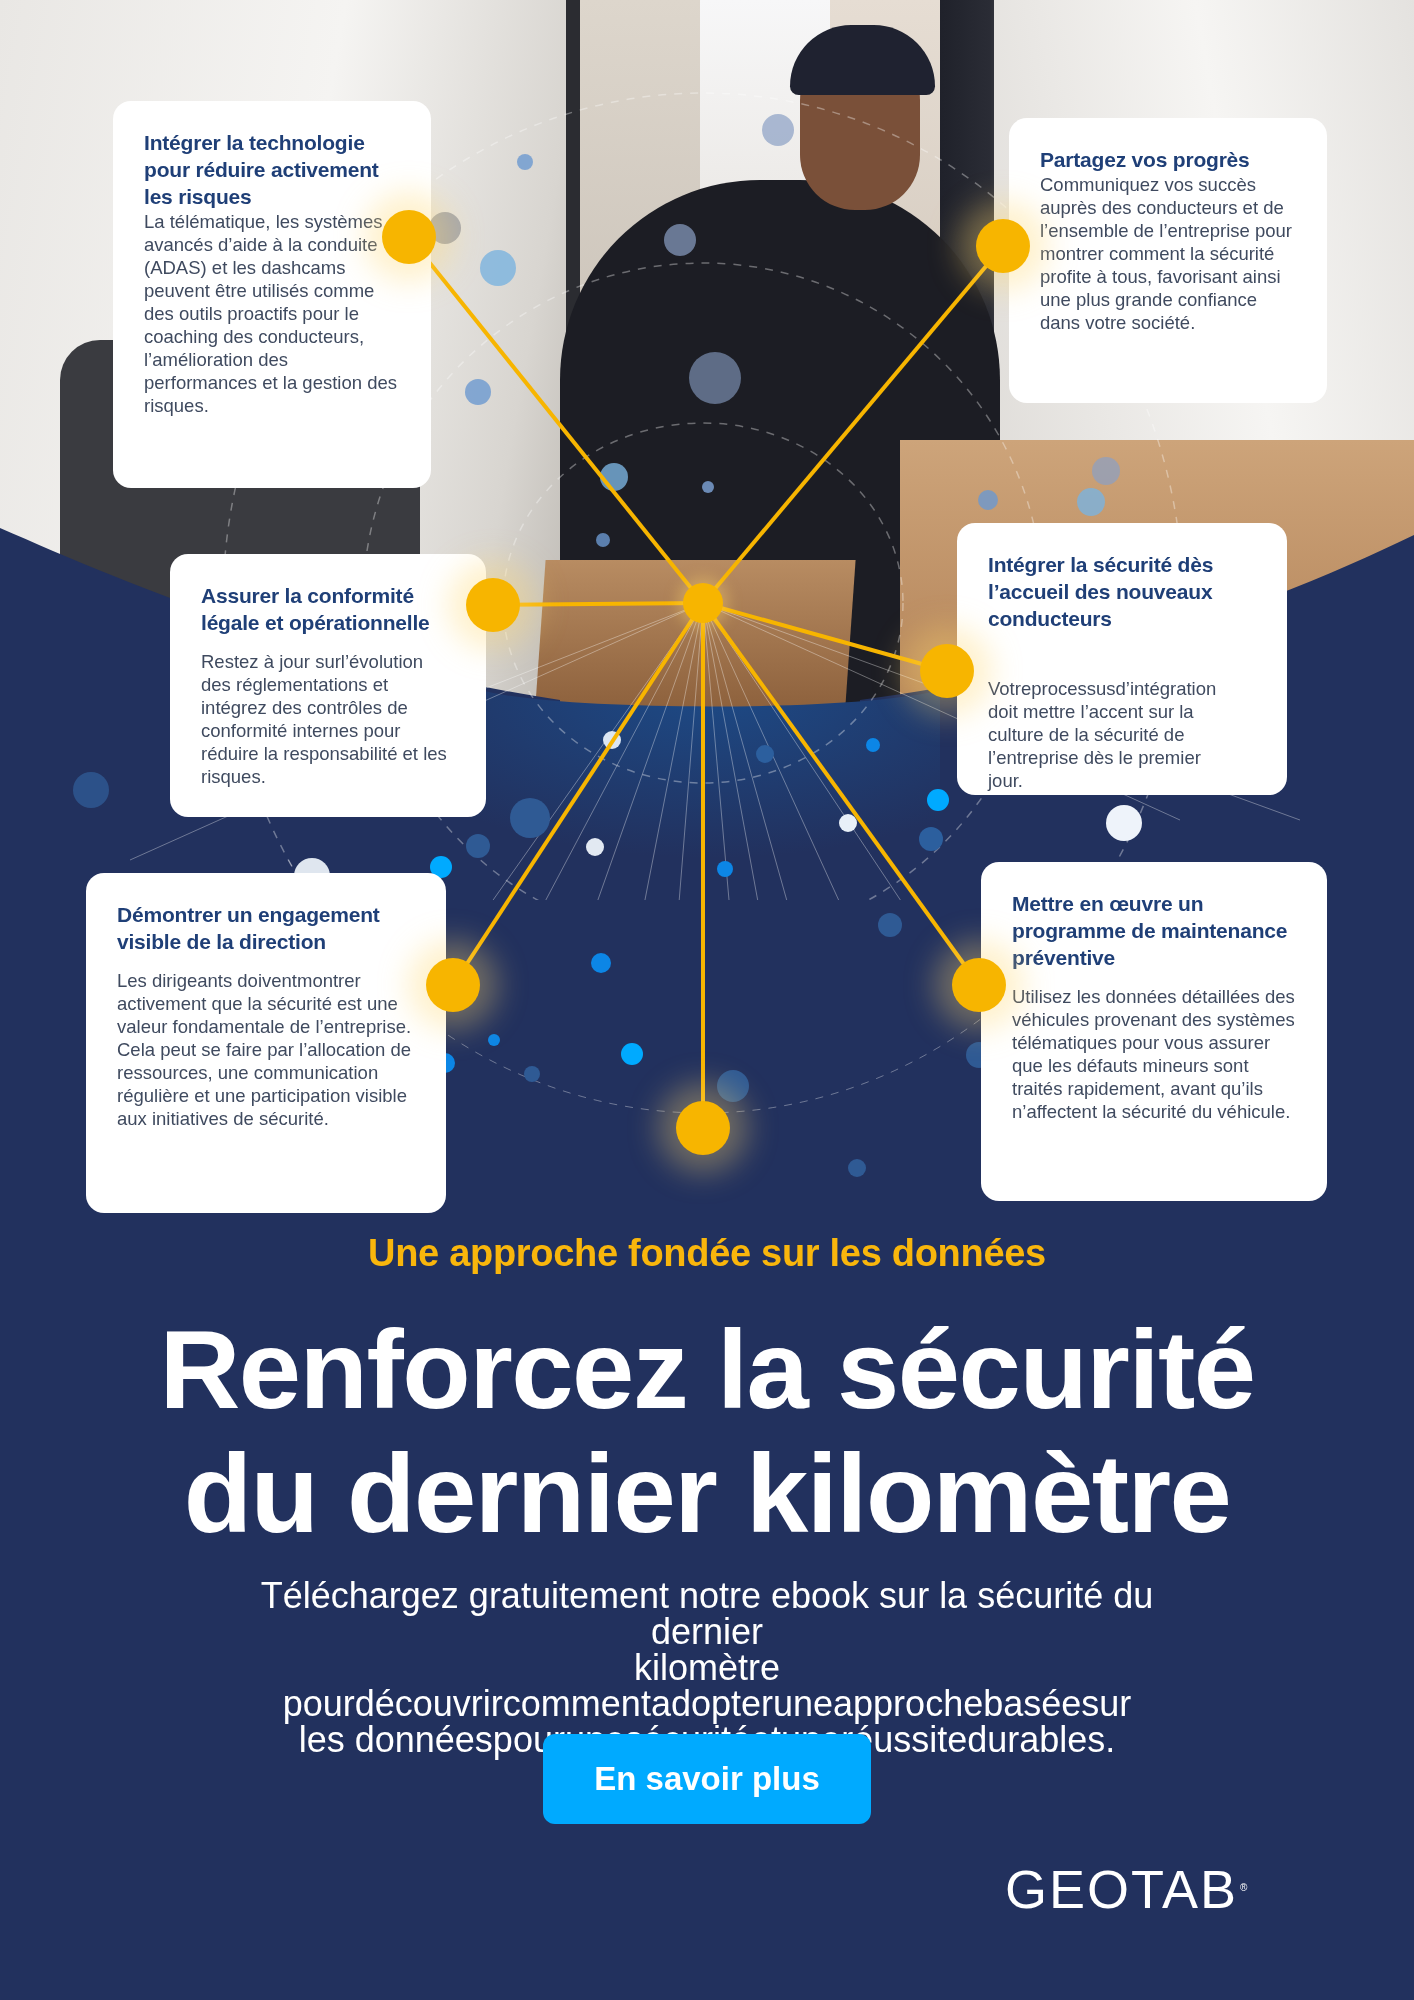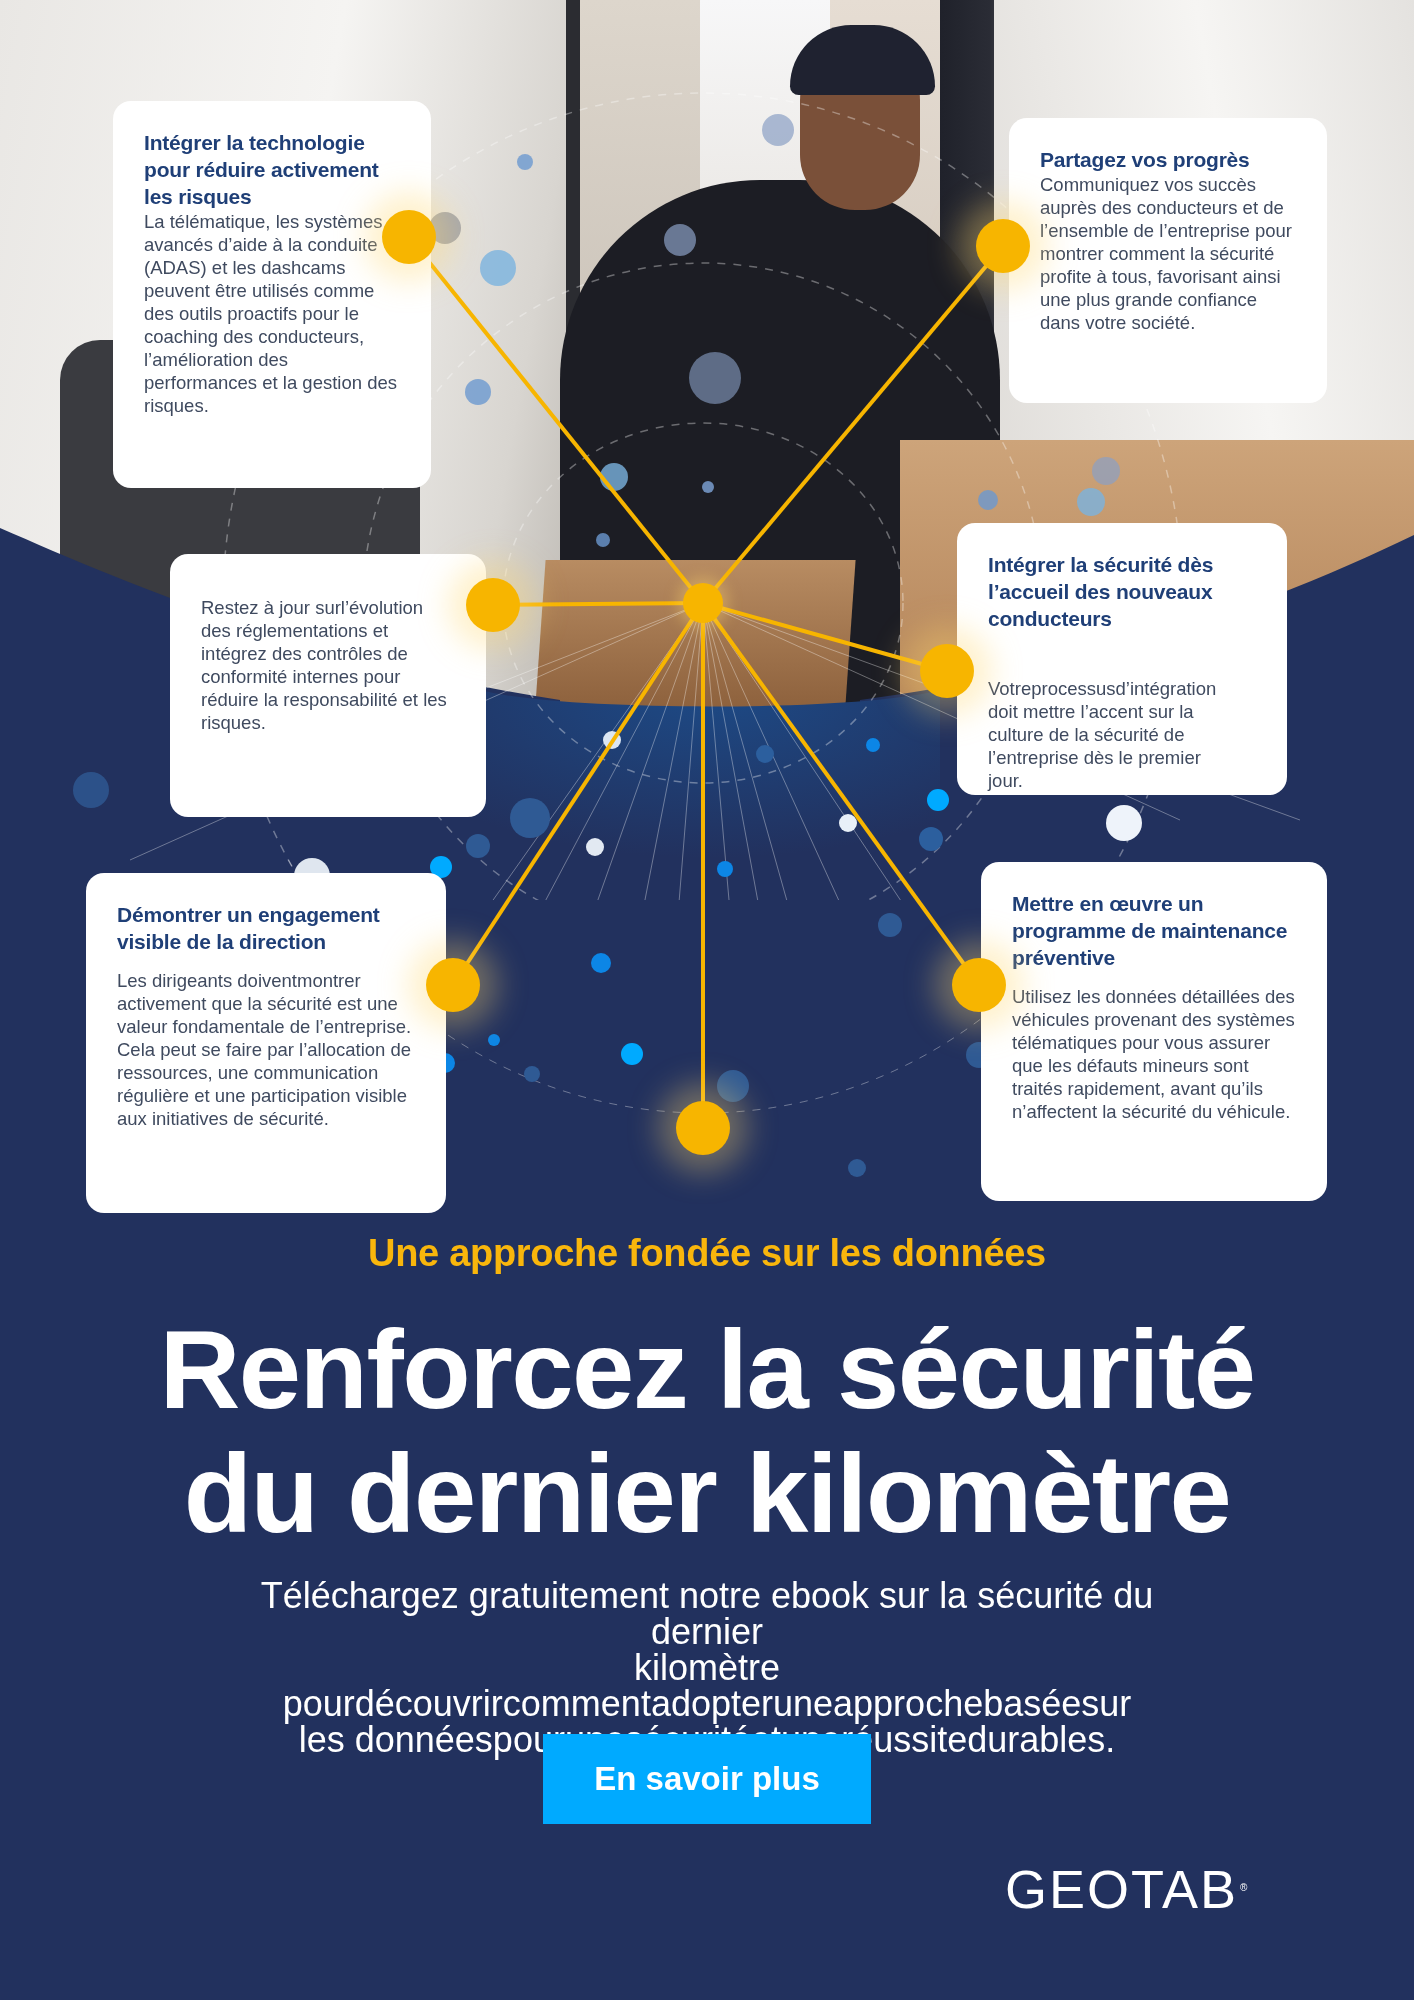--- a/index.html
+++ b/index.html
@@ -58,21 +58,21 @@
   .headline {
     position:absolute; top: 1308px; left:0; width:1414px; text-align:center;
     color:#ffffff; font-size: 112px; font-weight: 700; line-height: 124px; letter-spacing: -1.5px;
   }
   .sub {
     position:absolute; top: 1578px; left: 220px; width: 974px; text-align:center;
     color:#ffffff; font-size: 36px; line-height: 36px;
   }
   .cta {
     position:absolute; top: 1734px; left: 543px; width: 328px; height: 90px;
-    background:#00aaff; border-radius: 0; border: none;
+    background:#00aaff; border-radius: 12px; border: none;
     color:#ffffff; font-size: 33px; font-weight: 700;
     font-family: "Liberation Sans", sans-serif;
     display:flex; align-items:center; justify-content:center;
     cursor:pointer;
   }
   .logo {
     position:absolute; top: 1864px; left: 1005px; width: 330px; height: 50px;
     color:#ffffff; font-size: 54px; letter-spacing: 2px; font-weight: 400;
     font-family: "Liberation Sans", sans-serif;
     display:flex; align-items:center;
@@ -200,20 +200,21 @@
   <h3>Intégrer la technologie pour réduire activement les risques</h3>
   <p>La télématique, les systèmes avancés d’aide à la conduite (ADAS) et les dashcams peuvent être utilisés comme des outils proactifs pour le coaching des conducteurs, l’amélioration des performances et la gestion des risques.</p>
 </div>
 
 <div class="card" style="left:1009px; top:118px; width:318px; height:285px;">
   <h3>Partagez vos progrès</h3>
   <p>Communiquez vos succès auprès des conducteurs et de l’ensemble de l’entreprise pour montrer comment la sécurité profite à tous, favorisant ainsi une plus grande confiance dans votre société.</p>
 </div>
 
 <div class="card" style="left:170px; top:554px; width:316px; height:263px;">
+  <h3>Assurer la conformité légale et opérationnelle</h3>
   <p class="gap">Restez à jour surl’évolution des réglementations et intégrez des contrôles de conformité internes pour réduire la responsabilité et les risques.</p>
 </div>
 
 <div class="card" style="left:957px; top:523px; width:330px; height:272px;">
   <h3>Intégrer la sécurité dès l’accueil des nouveaux conducteurs</h3>
   <p class="gap" style="padding-right:40px;margin-top:45px;">Votreprocessusd’intégration doit mettre l’accent sur la culture de la sécurité de l’entreprise dès le premier jour.</p>
 </div>
 
 <div class="card" style="left:86px; top:873px; width:360px; height:340px;">
   <h3>Démontrer un engagement visible de la direction</h3>

